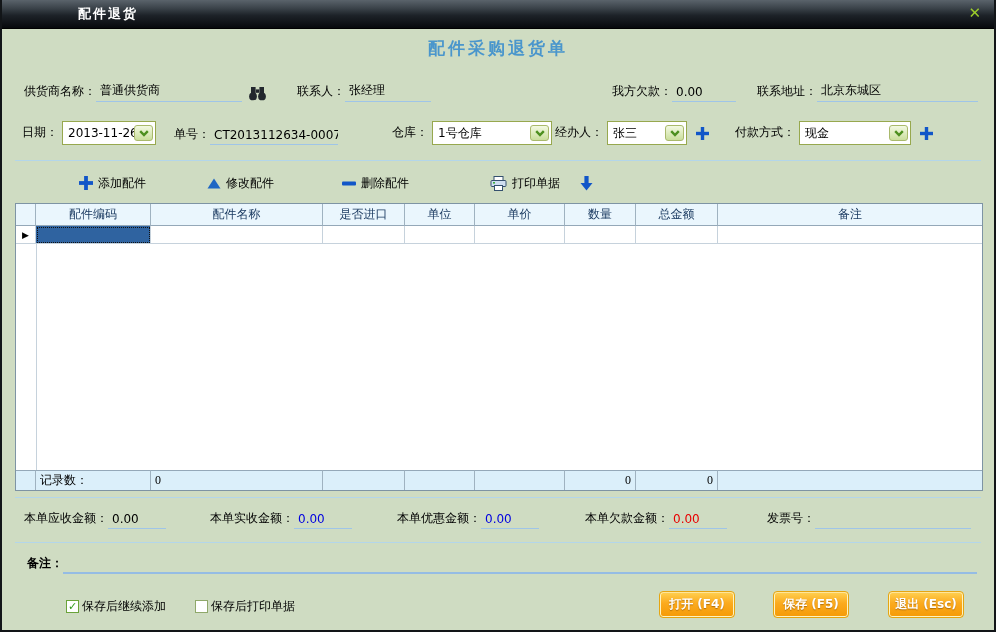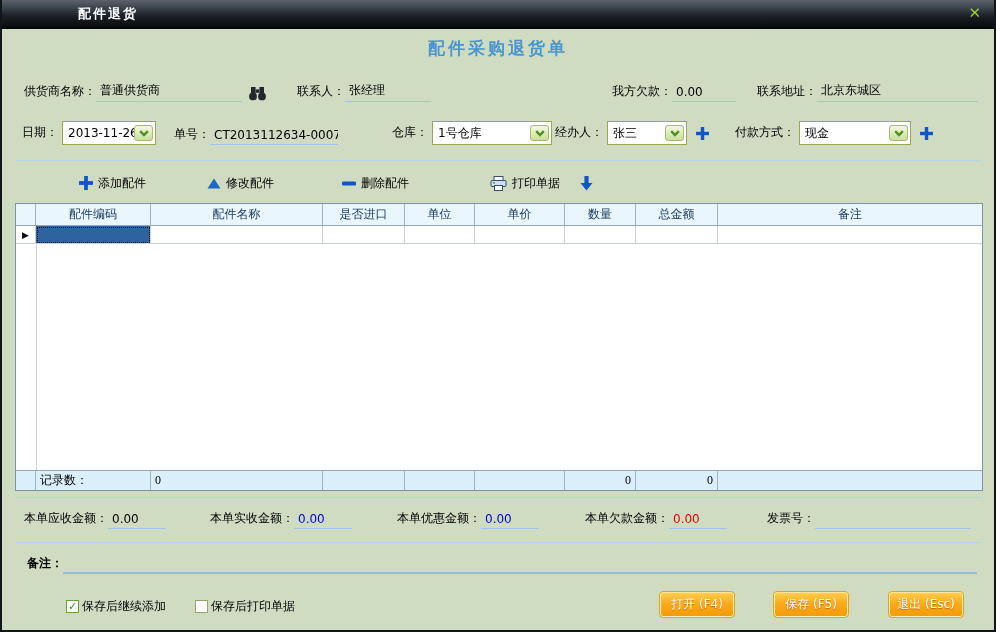--- a/index.html
+++ b/index.html
@@ -61,21 +61,21 @@
   
   .chk{position:absolute;top:598px;display:flex;align-items:center;gap:3px;cursor:pointer;}
   .box{width:13px;height:13px;box-sizing:border-box;background:#fff;border:1px solid #8fa86a;
     display:flex;align-items:center;justify-content:center;font-size:11px;font-weight:bold;color:#2f9a1a;}
   .box.checked{border-color:#6aa33a;}
   .box.checked::after{content:"✓";margin-top:-1px;}
   
   .obtn{position:absolute;top:591px;width:76px;height:27px;box-sizing:border-box;border-radius:4px;
     background:linear-gradient(180deg,#ffd152 0%,#fbaa1e 45%,#f59a06 100%);
     border:1px solid #e5a512;box-shadow:inset 0 1px 0 #ffe59a,0 0 0 1px #fff3c0 inset;
-    color:#fff;font-weight:normal;font-size:12px;display:flex;align-items:center;justify-content:center;
+    color:#fff;font-weight:bold;font-size:12px;display:flex;align-items:center;justify-content:center;
     cursor:pointer;white-space:nowrap;text-shadow:0 1px 1px rgba(120,70,0,.55);}
   svg{display:block;}
 </style>
 </head>
 <body>
 
 <div class="window">
 
   <div class="titlebar">
     <span class="titlebar-title">配件退货</span>

